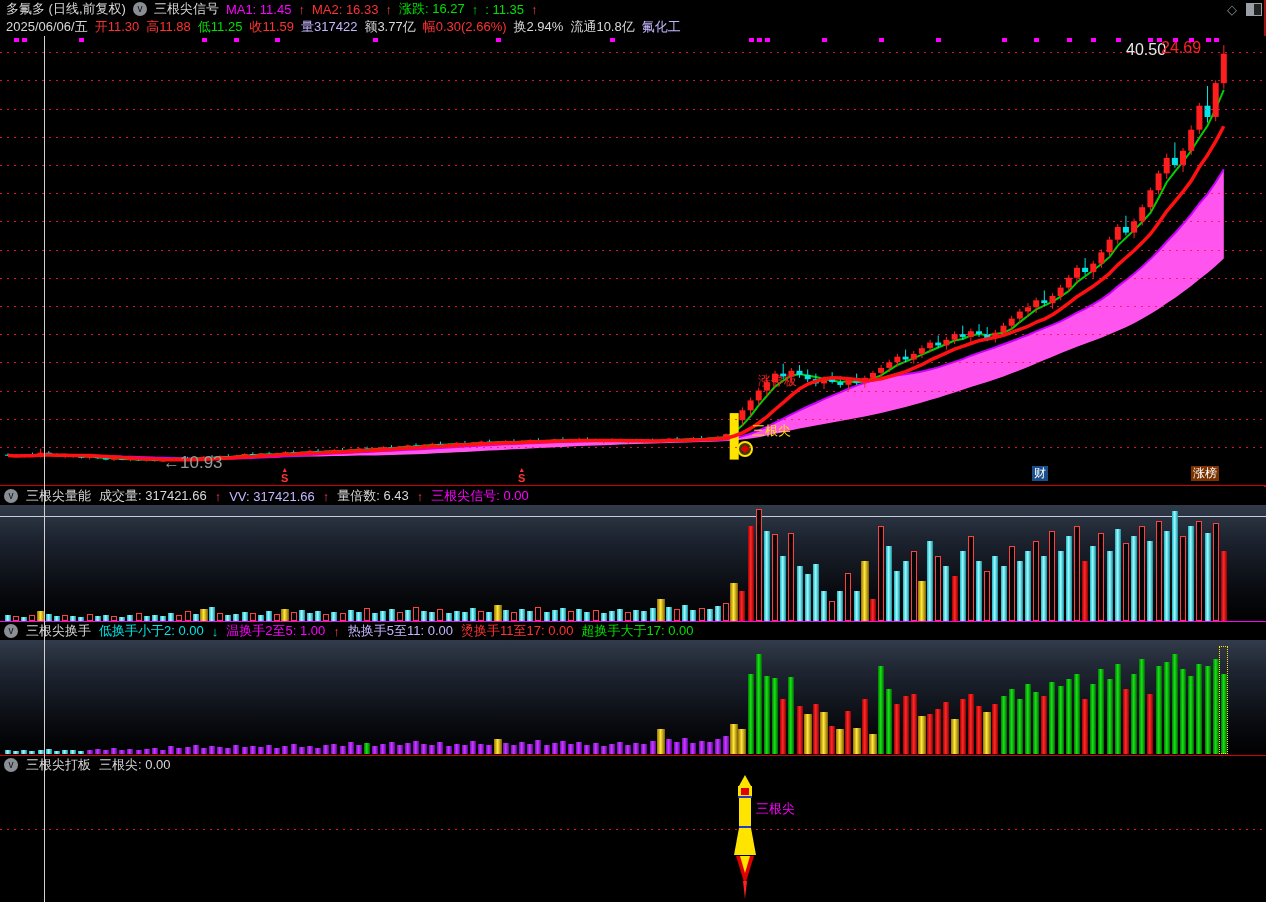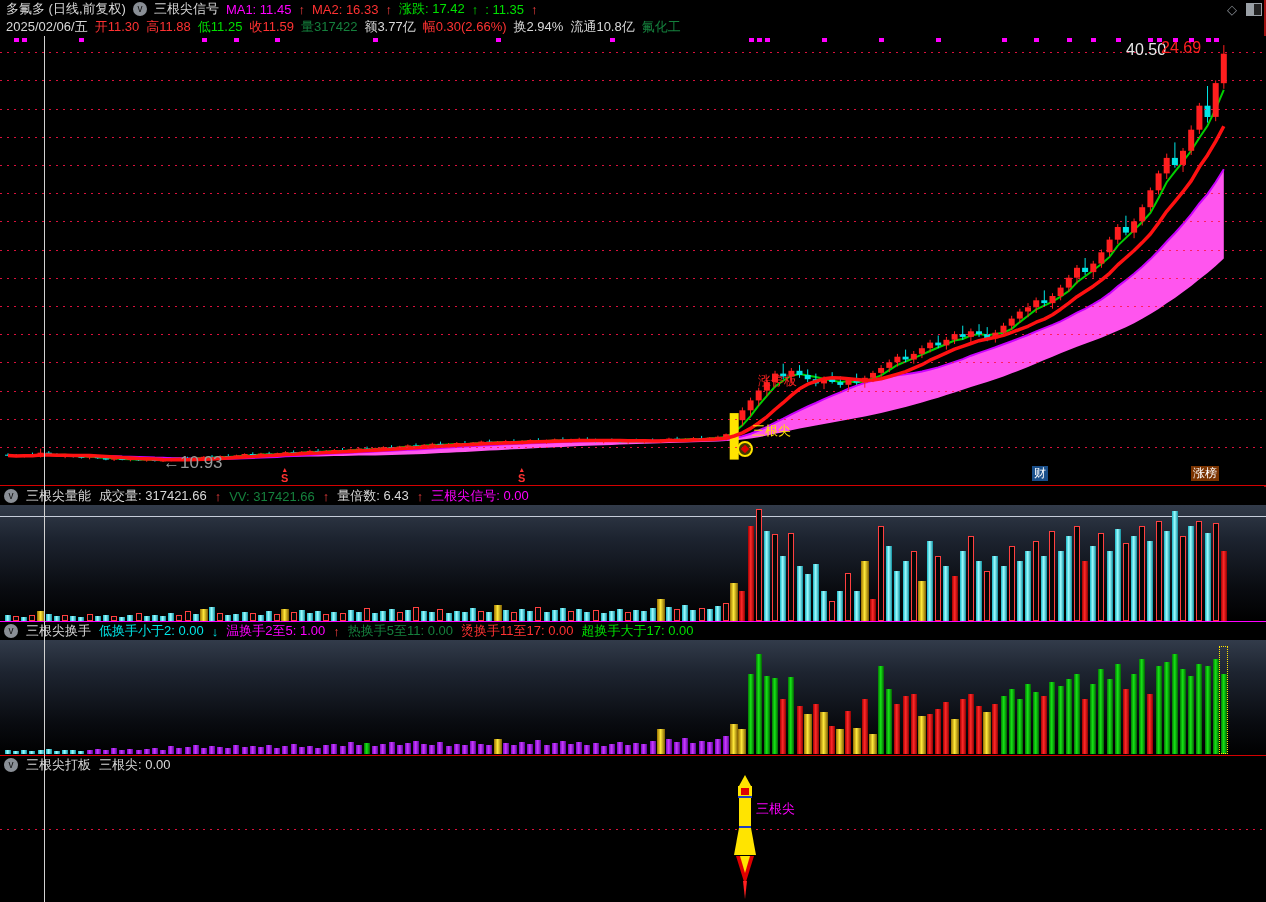--- a/index.html
+++ b/index.html
@@ -3,21 +3,21 @@
 <meta charset="utf-8">
 <style>
   html,body{margin:0;padding:0;background:#000;width:1266px;height:902px;overflow:hidden;
     font-family:"Liberation Sans","DejaVu Sans",sans-serif;}
   .screen{position:relative;width:1266px;height:902px;background:#000;border-right:2px solid #a01010;box-sizing:border-box;}
   .row{position:absolute;left:0;width:1266px;display:flex;align-items:center;gap:7px;font-size:13px;white-space:nowrap;}
   .topbar{top:0;height:18px;padding-left:6px;}
   .infobar{top:18px;height:18px;padding-left:6px;}
   .phdr{position:absolute;left:0;width:1266px;height:18px;display:flex;align-items:center;gap:8px;font-size:13px;padding-left:4px;box-sizing:border-box;background:#000;}
   .c-white{color:#d8d8d8}.c-red{color:#ff3232}.c-green{color:#00e000}.c-cyan{color:#00e6e6}
-  .c-yellow{color:#15803d}.c-mag{color:#ff00ff}.c-gray{color:#9a9a9a}
+  .c-yellow{color:#c4b5fd}.c-mag{color:#ff00ff}.c-gray{color:#9a9a9a}
   .arrow-red{color:#ff4242;font-weight:bold}.arrow-green{color:#00e000;font-weight:bold}.arrow-cyan{color:#00e6e6;font-weight:bold}
   .chev{display:inline-flex;align-items:center;justify-content:center;width:14px;height:14px;border-radius:50%;
     background:#8a8f96;color:#111;font-size:10px;line-height:1;flex:0 0 auto;}
   .winicons{position:absolute;right:10px;top:2px;display:flex;gap:9px;align-items:center;}
   .diamond{color:#8a8f96;font-size:13px;}
   .splitsq{width:14px;height:11px;border:1px solid #9aa0a6;position:relative;background:#222;}
   .splitsq div{position:absolute;left:0;top:0;width:7px;height:11px;background:#9aa0a6;}
   .panel{position:absolute;left:0;width:1266px;overflow:hidden;}
   .main{top:36px;height:450px;background:#000;border-bottom:1px solid #d40000;box-sizing:border-box;}
   .gline{position:absolute;left:0;width:1266px;height:1px;
@@ -54,34 +54,34 @@
 <div class="screen">
 
   <div class="row topbar">
     <span class="c-white">多氟多 (日线,前复权)</span>
     <span class="chev">v</span>
     <span class="c-white">三根尖信号</span>
     <span class="c-mag">MA1: 11.45</span>
       <span class="arrow-red">↑</span>
     <span class="c-red">MA2: 16.33</span>
       <span class="arrow-red">↑</span>
-    <span class="c-green">涨跌: 17.42</span>
+    <span class="c-green">涨跌: 16.27</span>
       <span class="arrow-green">↑</span>
     <span class="c-green">: 11.35</span>
       <span class="arrow-red">↑</span>
     <span class="winicons">
       <span class="diamond">◇</span>
       <span class="splitsq">
           <div></div>
         </span>
     </span>
   </div>
 
   <div class="row infobar">
-    <span class="c-white">2025/02/06/五</span>
+    <span class="c-white">2025/06/06/五</span>
     <span class="c-red">开11.30</span>
     <span class="c-red">高11.88</span>
     <span class="c-green">低11.25</span>
     <span class="c-red">收11.59</span>
     <span class="c-yellow">量317422</span>
     <span class="c-white">额3.77亿</span>
     <span class="c-red">幅0.30(2.66%)</span>
     <span class="c-white">换2.94%</span>
     <span class="c-white">流通10.8亿</span>
     <span class="c-yellow">氟化工</span>

